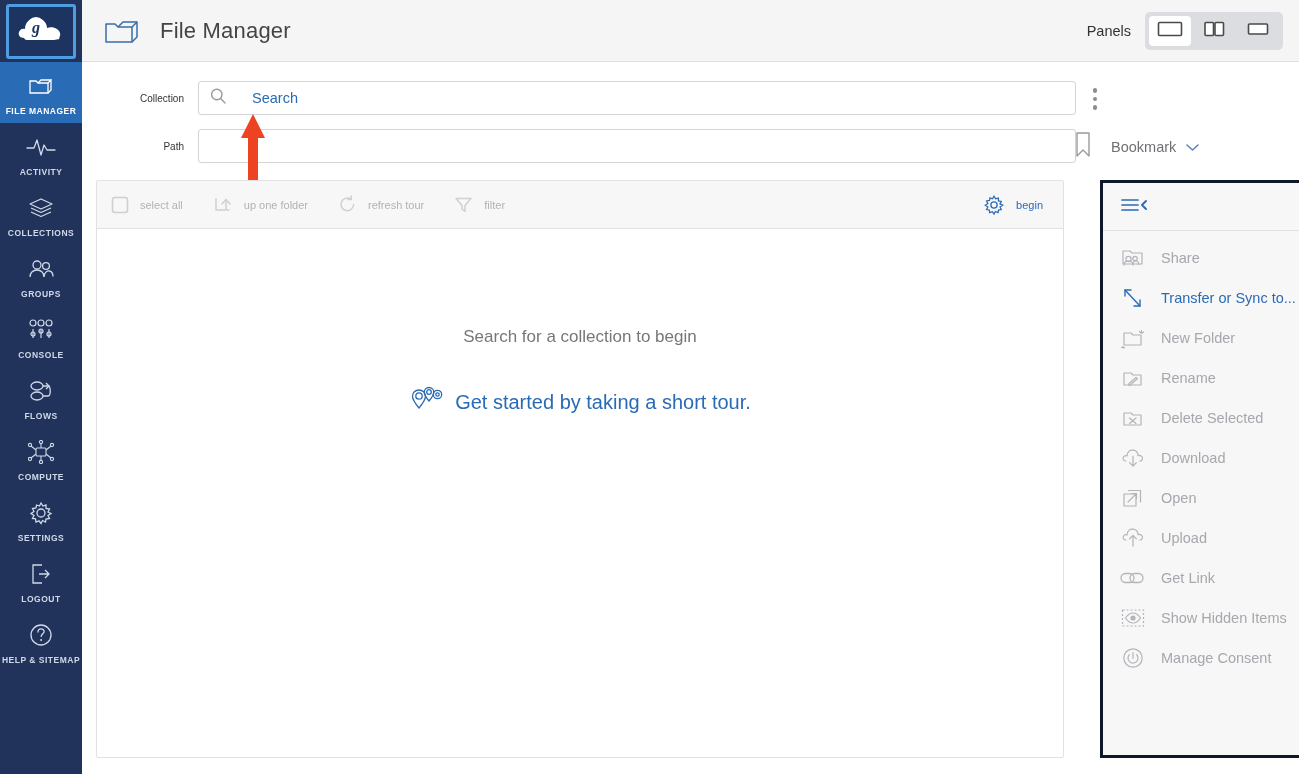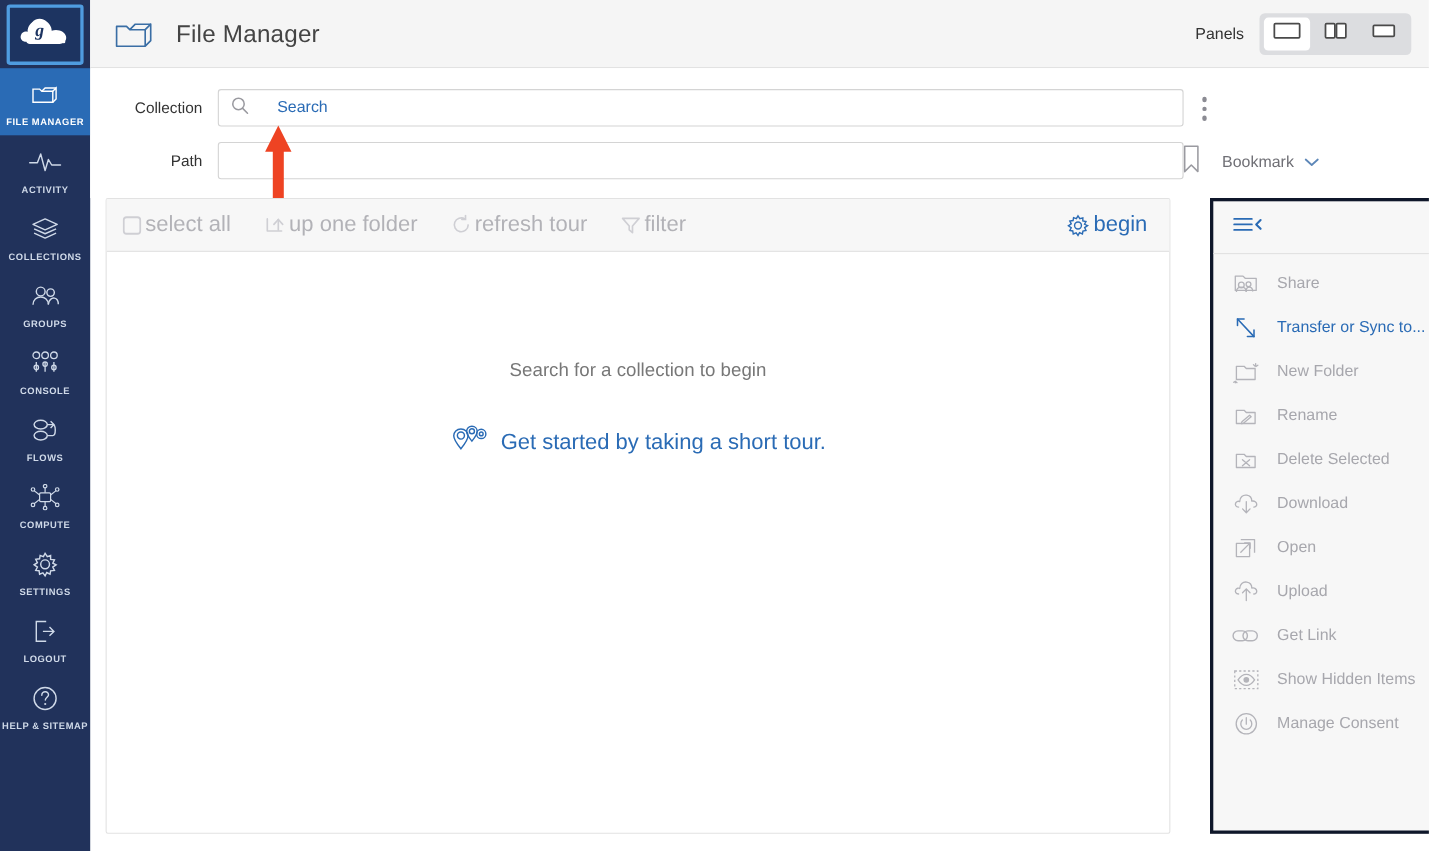--- a/index.html
+++ b/index.html
@@ -61,21 +61,21 @@
   }
   .panel-btn.selected { background: #ffffff; }
 
   
   #form-area { position: absolute; left: 82px; top: 62px; width: 1217px; height: 118px; background: #fff; }
   .form-row { display: flex; align-items: center; }
   #row-collection { position: absolute; left: 14px; top: 19px; width: 980px; }
   #row-path { position: absolute; left: 14px; top: 67px; width: 980px; }
   .form-label {
     width: 88px; text-align: right; margin-right: 14px;
-    font-size: 14px; color: #333;
+    font-size: 10px; color: #333;
   }
   .form-field {
     flex: 1; height: 34px; border: 1px solid #d4d4d4; border-radius: 3px;
     background: #fff; display: flex; align-items: center; padding: 0 10px;
     cursor: text;
   }
   #collection-field { width: 876px; gap: 16px; }
   #path-field { width: 876px; }
   .search-text { font-size: 14.5px; color: #2a6bb5; margin-left: 9px; }
 
@@ -99,21 +99,21 @@
     border: 1px solid #e2e2e2; background: #fff; border-radius: 2px;
   }
   #toolbar {
     height: 48px; background: #f7f7f7; border-bottom: 1px solid #e2e2e2;
     display: flex; align-items: center; padding: 0 14px;
   }
   .tool-item {
     display: flex; align-items: center; margin-right: 30px; cursor: default;
   }
   .tool-item .tool-icon { display: flex; align-items: center; justify-content: center; }
-  .tool-label { font-size: 20px; color: #b2b2b7; margin-left: 3px; }
+  .tool-label { font-size: 11px; color: #b2b2b7; margin-left: 11px; }
   #view-item { margin-left: auto; margin-right: 6px; cursor: pointer; }
   #view-item .tool-label { color: #2a6bb5; }
 
   #empty-state {
     height: 529px; display: flex; flex-direction: column;
     align-items: center; padding-top: 98px;
   }
   #empty-message { font-size: 17px; color: #777; }
   #tour-link {
     margin-top: 38px; display: flex; align-items: center; cursor: pointer;

